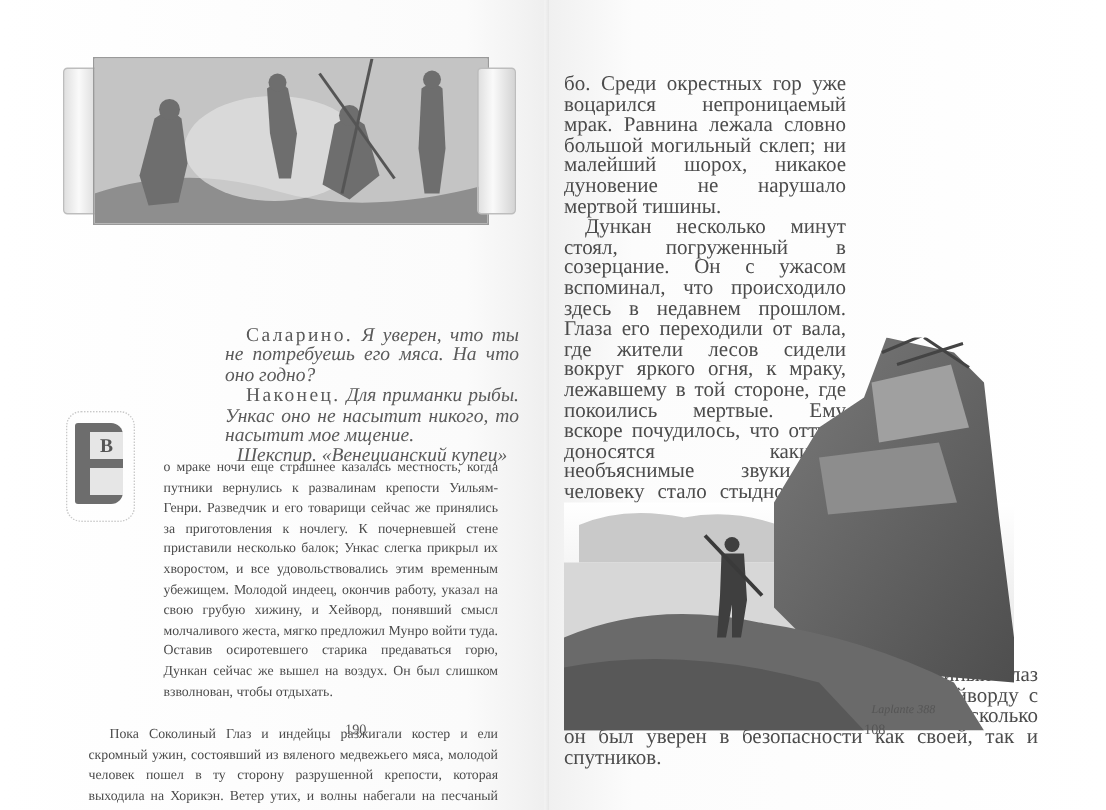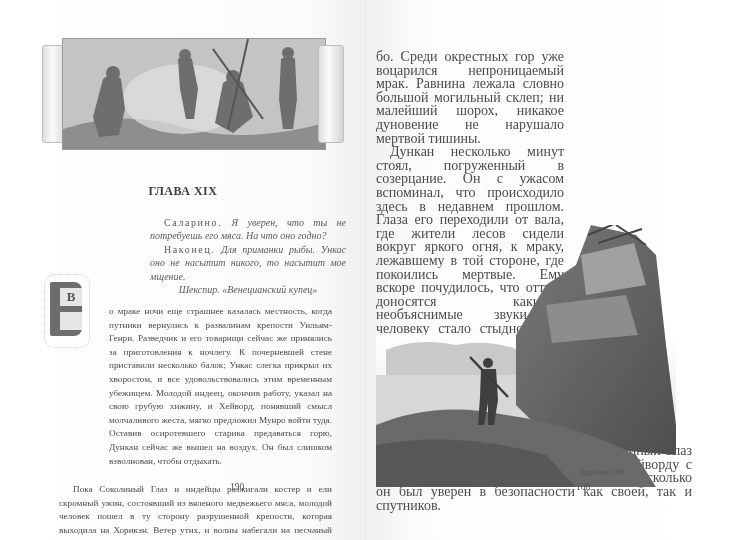--- a/index.html
+++ b/index.html
@@ -15,21 +15,21 @@
   
   .scroll { position:absolute; left:42px; top:36px; width:302px; height:116px; }
   .scroll .roll { position:absolute; top:9px; width:24px; height:96px;
                   background:linear-gradient(to right,#e0e0e0,#fafafa 40%,#d4d4d4); border:1px solid #bdbdbd; border-radius:3px; }
   .scroll .roll.l { left:0; } .scroll .roll.r { right:0; }
   .scroll .banner { position:absolute; left:20px; top:2px; width:262px; height:110px;
                     background:linear-gradient(180deg,#cfcfcf,#a9a9a9 55%,#bcbcbc);
                     border:1px solid #9a9a9a; overflow:hidden; }
   .chapter-title { position:absolute; left:0; width:366px; top:184px; text-align:center;
                    font-size:12px; font-weight:bold; letter-spacing:0.5px; color:#3e3e3e; }
-  .epigraph { position:absolute; left:150px; top:216px; width:196px; font-size:10px;
+  .epigraph { position:absolute; left:150px; top:216px; width:196px; font-size:13px;
               line-height:13.4px; font-style:italic; color:#5a5a5a; }
   .epigraph p { margin:0; text-indent:14px; text-align:justify; }
   .epigraph .sp { letter-spacing:1.6px; font-style:normal; }
   .epigraph .attr { text-align:center; text-indent:0; }
 
   .dropcap { position:absolute; left:44px; top:274px; width:44px; height:72px; }
   .dropcap .box { position:absolute; left:6px; top:8px; width:32px; height:54px;
                   background:#6d6d6d; border-radius:2px 8px 8px 2px; }
   .dropcap .lt { position:absolute; left:10px; width:22px; height:18px; background:#e6e6e6;
                  font-size:13px; color:#555; text-align:center; line-height:18px; font-weight:bold; }
@@ -73,21 +73,20 @@
             <path d="M218 20 q8 -6 14 0 l2 40 l-4 30 l-10 0 l-4 -30z"></path>
             <circle cx="225" cy="14" r="6"></circle>
           </g>
           <path d="M150 10 L200 80" stroke="#555" stroke-width="2"></path>
           <path d="M185 0 L165 90" stroke="#555" stroke-width="2"></path>
         </svg>
       </div>
       <div class="roll r"></div>
     </div>
 
-    <div class="chapter-title">ГЛАВА XIX</div>
 
     <div class="epigraph">
       <p><span class="sp">Саларино.</span> <span>Я уверен, что ты не потребуешь его мяса. На что оно годно?</span></p>
       <p><span class="sp">Наконец.</span> <span>Для приманки рыбы. Ункас оно не насытит никого, то насытит мое мщение.</span></p>
       <p class="attr">Шекспир. «Венецианский купец»</p>
     </div>
 
     <div class="dropcap">
       <div class="orn"></div>
       <div class="box">

